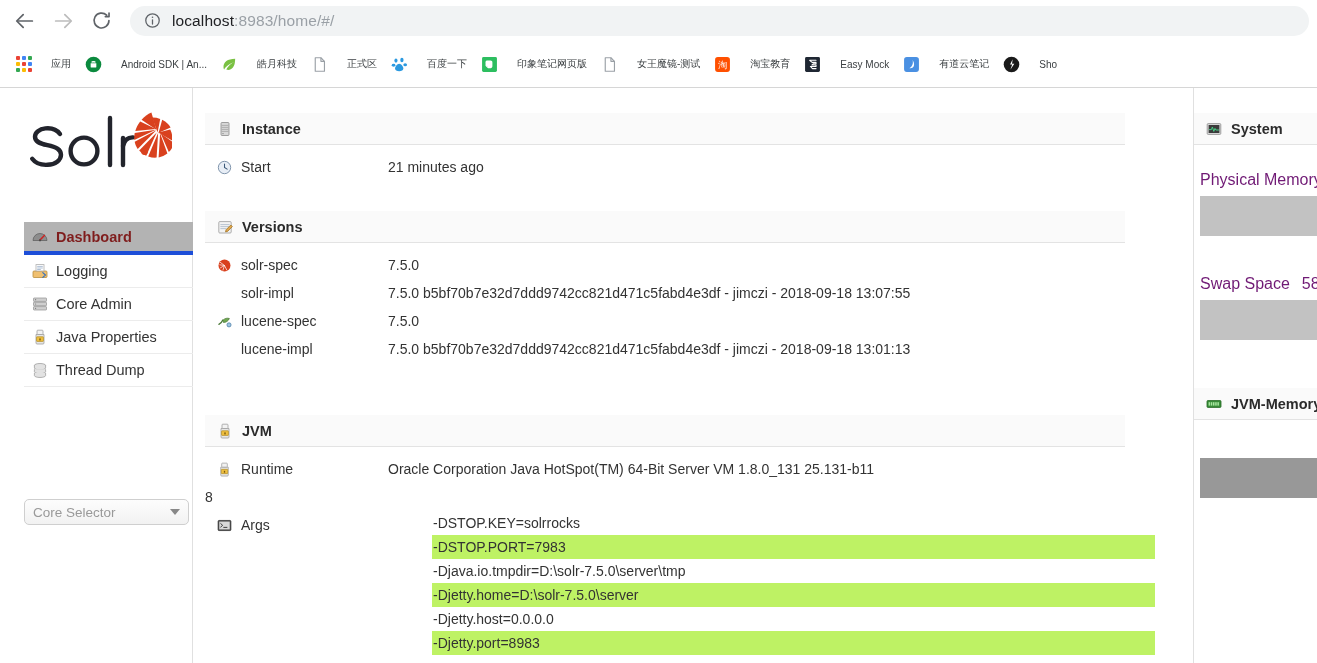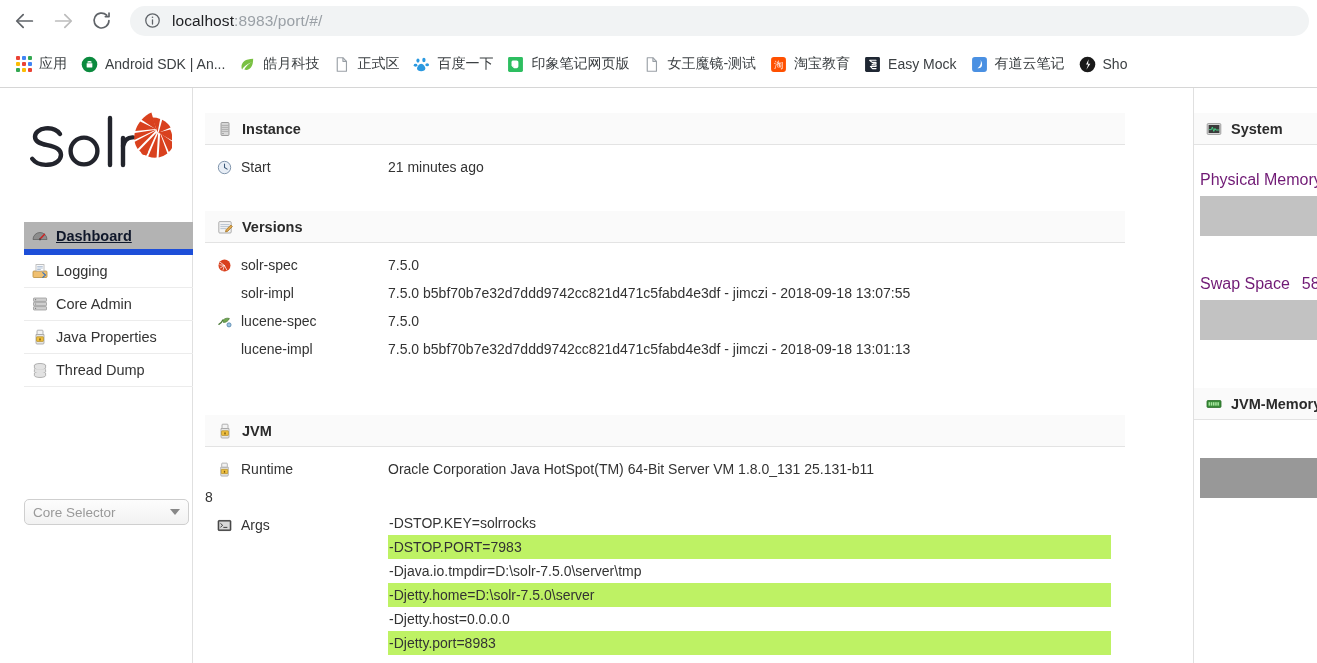--- a/index.html
+++ b/index.html
@@ -60,24 +60,24 @@
     overflow: hidden;
   }
   .bm {
     display: flex; align-items: center;
     height: 30px;
     padding: 0 7px;
     flex: 0 0 auto;
     border-radius: 4px;
   }
   .bm-label {
-    font-size: 14px;
+    font-size: 10px;
     color: #3c4043;
     white-space: nowrap;
-    margin-left: 7px;
+    margin-left: 19px;
   }
   .bm-icon { width: 17px; height: 17px; flex: 0 0 auto; position: relative; display:block; }
 
   
   .apps-grid {
     width: 17px; height: 17px;
     display: grid;
     grid-template-columns: repeat(3, 4px);
     grid-template-rows: repeat(3, 4px);
     gap: 2px;
@@ -115,23 +115,22 @@
     height: 33px;
     display: flex; align-items: center;
     border-bottom: 1px solid #ececec;
     padding-left: 8px;
     font-size: 14.5px;
     color: #333333;
   }
   .menu-item.active {
     background: #b3b3b3;
     font-weight: bold;
-    color: #0f172a;
-    border-bottom: 6px solid #1d4ed8;
-    text-decoration: underline;
+    color: #7f1d1d;
+    border-bottom: 4px solid #1d4ed8;
   }
   .menu-item .mi-icon {
     width: 16px; height: 16px;
     margin-right: 8px;
     flex: 0 0 auto;
     display: block;
   }
   #core-selector {
     position: absolute; left: 24px; top: 411px;
     width: 165px; height: 26px;
@@ -189,21 +188,21 @@
   .row .r-key .rk-label { line-height: 28px; }
   .row .r-val {
     flex: 1 1 auto;
     line-height: 28px;
     color: #333333;
     padding-right: 4px;
   }
   .spacer-sm { height: 30px; }
   .spacer-lg { height: 52px; }
 
-  .args-list { width: 723px; }
+  .args-list { width: 723px; margin-left: 44px; }
   .args-list .arg-line {
     height: 24px; line-height: 24px;
     font-size: 14px; color: #333333;
     padding-left: 1px;
   }
   .args-list .arg-line.alt { background: #bef264; }
 
   
   #rightpanel {
     position: absolute; left: 1193px; top: 0;
@@ -251,21 +250,21 @@
         <polyline points="20.6,3.4 20.6,7.6 16.4,7.6" stroke-linejoin="round"></polyline>
       </svg>
     </div>
 
     <div id="omnibox">
       <svg id="info-icon" viewBox="0 0 24 24" fill="none" stroke="#5f6368" stroke-width="1.8">
         <circle cx="12" cy="12" r="9.5"></circle>
         <line x1="12" y1="11" x2="12" y2="17" stroke-linecap="round"></line>
         <circle cx="12" cy="7.4" r="1.15" fill="#5f6368" stroke="none"></circle>
       </svg>
-      <span id="url-text"><span class="host">localhost</span><span>:8983/port/#/</span></span>
+      <span id="url-text"><span class="host">localhost</span><span>:8983/home/#/</span></span>
     </div>
   </div>
 
   <div id="bookmarks-row">
 
     <div class="bm">
       <span class="bm-icon">
         <span class="apps-grid">
           <i style="background:#ea4335"></i>
             <i style="background:#4285f4"></i>

